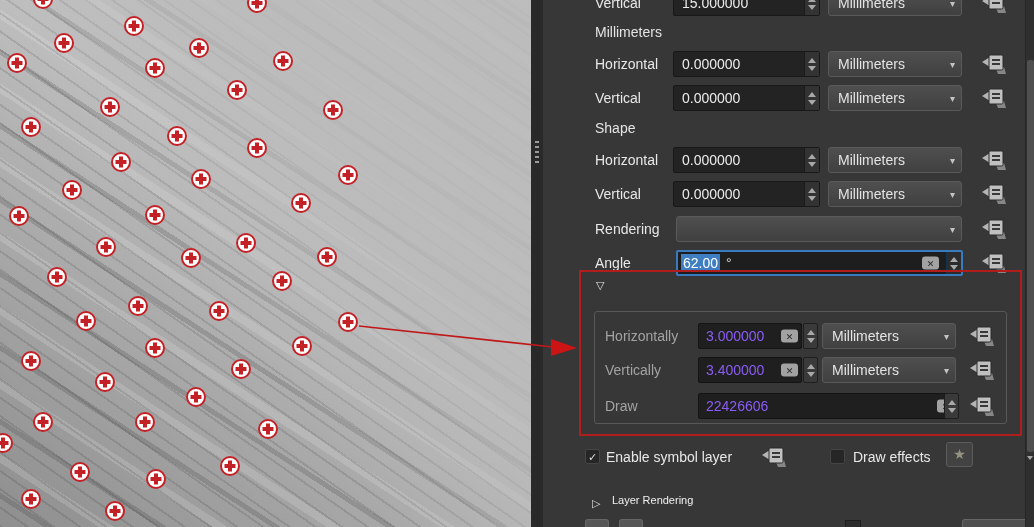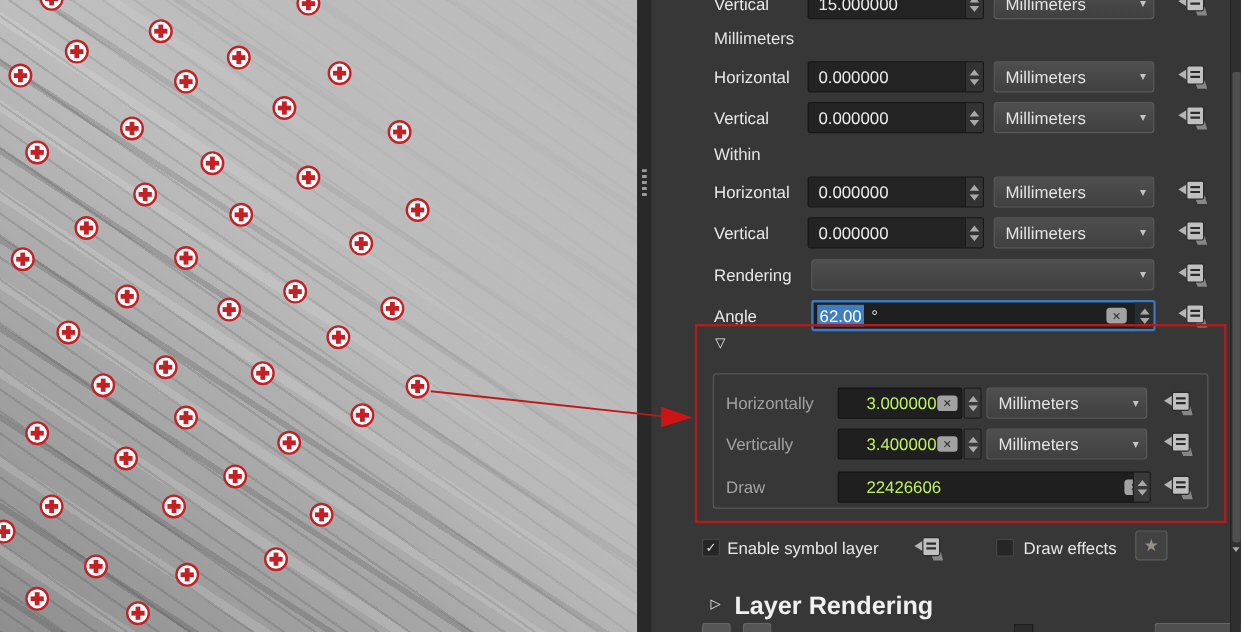--- a/index.html
+++ b/index.html
@@ -79,32 +79,32 @@
     position:absolute;top:50%;transform:translateY(-50%);padding:0;
   }
   .aspin .clr{right:22px;}
   
   .gbox{position:absolute;left:51px;top:311px;width:413px;height:113px;border:1px solid #585858;border-radius:3px;}
   .ghdr{position:absolute;top:277px;height:20px;left:0;width:100%;}
   .ghdr .gtri{position:absolute;left:53px;top:2px;font-size:11px;color:#e8e8e8;}
   .ghdr .gtitle{position:absolute;left:74px;top:0;font-weight:bold;font-size:15px;color:#f0f0f0;letter-spacing:0.2px;}
   .rlbl{position:absolute;left:62px;top:50%;transform:translateY(-50%);color:#a3a3a3;}
   .rfield{position:absolute;left:155px;top:0;height:26px;background:#1f1f1f;border:1px solid #141414;border-radius:2px;overflow:hidden;}
-  .rfield .val{position:absolute;left:23px;top:50%;transform:translateY(-50%);color:#bef264;white-space:nowrap;}
+  .rfield .val{position:absolute;left:7px;top:50%;transform:translateY(-50%);color:#8b5cf6;white-space:nowrap;}
   .rfield .clr{right:3px;}
   .rfield.hv{width:104px;}
   .rfield.seed{width:260px;}
   .extspin{position:absolute;top:0;width:15px;height:26px;background:#3a3a3a;border:1px solid #1e1e1e;border-radius:2px;display:flex;flex-direction:column;align-items:center;justify-content:center;gap:3px;}
   .rcombo{left:279px;width:134px;}
   .rovr{left:426px;}
   
   .chk{position:absolute;top:5px;width:15px;height:15px;background:#262626;border:1px solid #454545;border-radius:2px;color:#dedede;font-size:11px;line-height:14px;text-align:center;}
   .star-btn{position:absolute;left:403px;top:-2px;width:27px;height:25px;background:#424242;border:1px solid #5c5c5c;border-radius:3px;color:#95927f;font-size:14px;line-height:23px;text-align:center;padding:0;cursor:pointer;}
   .lr-tri{position:absolute;left:49px;top:3px;font-size:11px;color:#e0e0e0;}
-  .lr-title{position:absolute;left:69px;top:0;font-weight:bold;font-size:21px;color:#f0f0f0;}
+  .lr-title{position:absolute;left:69px;top:0;font-weight:normal;font-size:11px;color:#f0f0f0;}
   
   .pbtn{position:absolute;top:519px;height:10px;background:#565656;border:1px solid #666;border-bottom:none;border-radius:3px 3px 0 0;}
   .pdark{position:absolute;top:520px;height:8px;background:#2c2c2c;border:1px solid #1e1e1e;border-bottom:none;}
   
   .scrollbar{position:absolute;right:0;top:0;width:9px;height:527px;background:#2f2f2f;border-left:1px solid #262626;}
   .scroll-thumb{position:absolute;left:1px;top:60px;width:7px;height:392px;background:#4f4f4f;border-radius:2px;}
   .scroll-arrow{position:absolute;left:1px;top:460px;width:7px;height:14px;}
   .scroll-arrow .tri-dn{margin:4px auto 0;border-left-width:3px;border-right-width:3px;border-top-width:4px;}
   
   .red-rect{position:absolute;left:579px;top:270px;width:443px;height:166px;border:2px solid var(--annot-color);pointer-events:none;z-index:50;}
@@ -235,21 +235,21 @@
       <svg width="25" height="21" viewBox="0 0 25 21">
         <polygon points="1,8 9,3 9,13" fill="#b5b5b5"></polygon>
         <polygon points="15,15 23,13 25,20 17,20" fill="#878787"></polygon>
         <rect x="8" y="1" width="14" height="15" rx="1.5" fill="#c0c0c0" stroke="#2a2a2a"></rect>
         <line x1="11" y1="6" x2="19" y2="6" stroke="#2a2a2a" stroke-width="1.8"></line>
         <line x1="11" y1="10" x2="19" y2="10" stroke="#2a2a2a" stroke-width="1.8"></line>
       </svg>
     </button>
   </div>
 
-  <span class="sect" style="top:120px">Within</span>
+  <span class="sect" style="top:120px">Shape</span>
 
   <div class="frow" style="top:147px">
     <span class="lbl">Horizontal</span>
     <div class="spin">
       <span class="val">0.000000</span>
       <span class="spinbtns">
           <i class="tri-up"></i>
           <i class="tri-dn"></i>
         </span>
     </div>

